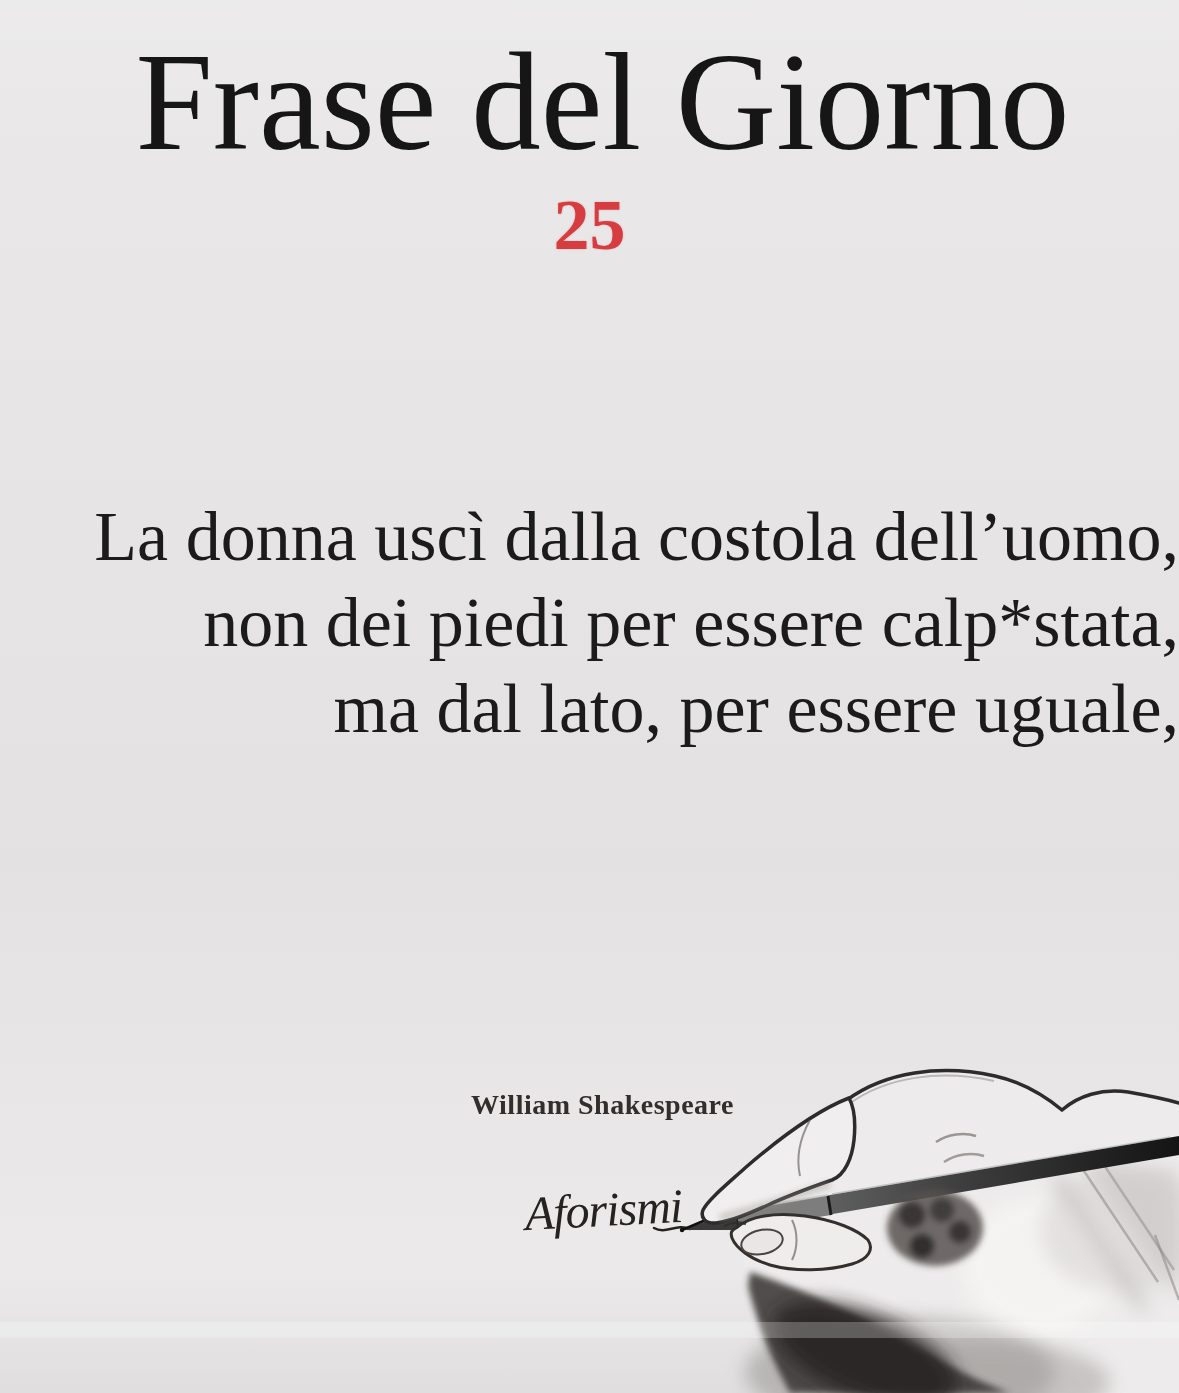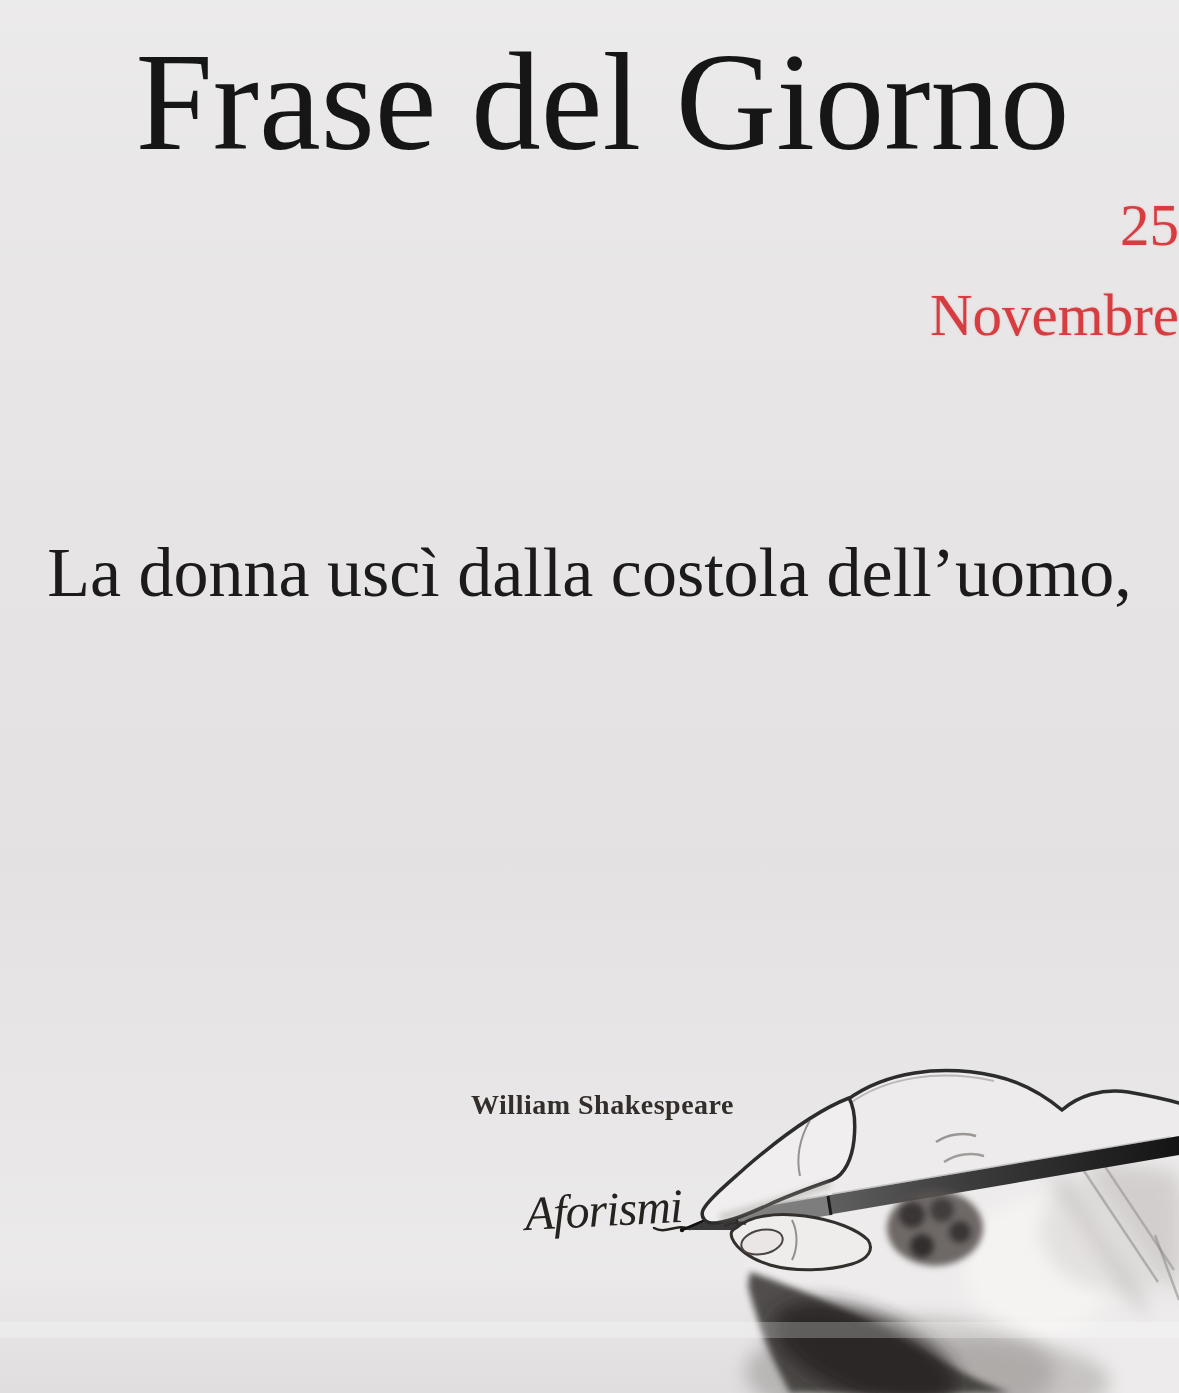--- a/index.html
+++ b/index.html
@@ -22,28 +22,28 @@
         rgba(255,255,255,.18) 91%, rgba(0,0,0,.03) 100%),
       var(--background,#e7e5e6);
   }
   .band{position:absolute;left:0;right:0;top:1322px;height:16px;background:rgba(255,255,255,.25);pointer-events:none;}
   .title{
     position:absolute;top:33px;left:13px;width:100%;text-align:center;
     font-size:139px;line-height:1;font-weight:400;letter-spacing:0px;
     color:var(--title-text,#161616);white-space:nowrap;
   }
   .date{
-    position:absolute;top:180px;left:0;width:100%;text-align:right;
-    font-size:59px;line-height:90px;font-weight:400;
+    position:absolute;top:180px;left:0;width:100%;text-align:center;
+    font-size:72px;line-height:90px;font-weight:700;
     color:var(--date-text,#d63d41);
     text-shadow:0 0 2px rgba(236,130,134,.55);
   }
   .quote{
-    position:absolute;top:494px;left:0;width:100%;text-align:center;
-    font-size:70px;line-height:86px;color:var(--quote-text,#1b1b1b);margin-top:36px;
+    position:absolute;top:494px;left:0;width:100%;text-align:right;
+    font-size:70px;line-height:86px;color:var(--quote-text,#1b1b1b);
   }
   .qline{white-space:nowrap;}
   .author{
     position:absolute;top:1091px;left:0;width:100%;text-align:center;
     transform:translateX(13px);
     font-size:28px;line-height:1;font-weight:600;letter-spacing:.5px;
     color:var(--author-text,#332e2b);
   }
   .signature{
     position:absolute;top:1186px;left:0;width:100%;text-align:center;
@@ -56,25 +56,26 @@
 </style>
 </head>
 <body>
 
 <div class="card">
 
   <h1 class="title">Frase del Giorno</h1>
 
   <div class="date">
     <div>25</div>
-    <div>Novembre</div>
   </div>
 
   <div class="quote">
     <div class="qline">La donna uscì dalla costola dell’uomo,</div>
+    <div class="qline">non dei piedi per essere calp*stata,</div>
+    <div class="qline">ma dal lato, per essere uguale,</div>
   </div>
 
   <div class="author">William Shakespeare</div>
 
   <div class="signature">Aforismi</div>
 
   <svg class="flourish" viewBox="0 0 40 20">
     <path d="M2,8 C14,15 24,3 38,9" fill="none" stroke="#26221f" stroke-width="2.5" stroke-linecap="round"></path>
   </svg>
 

